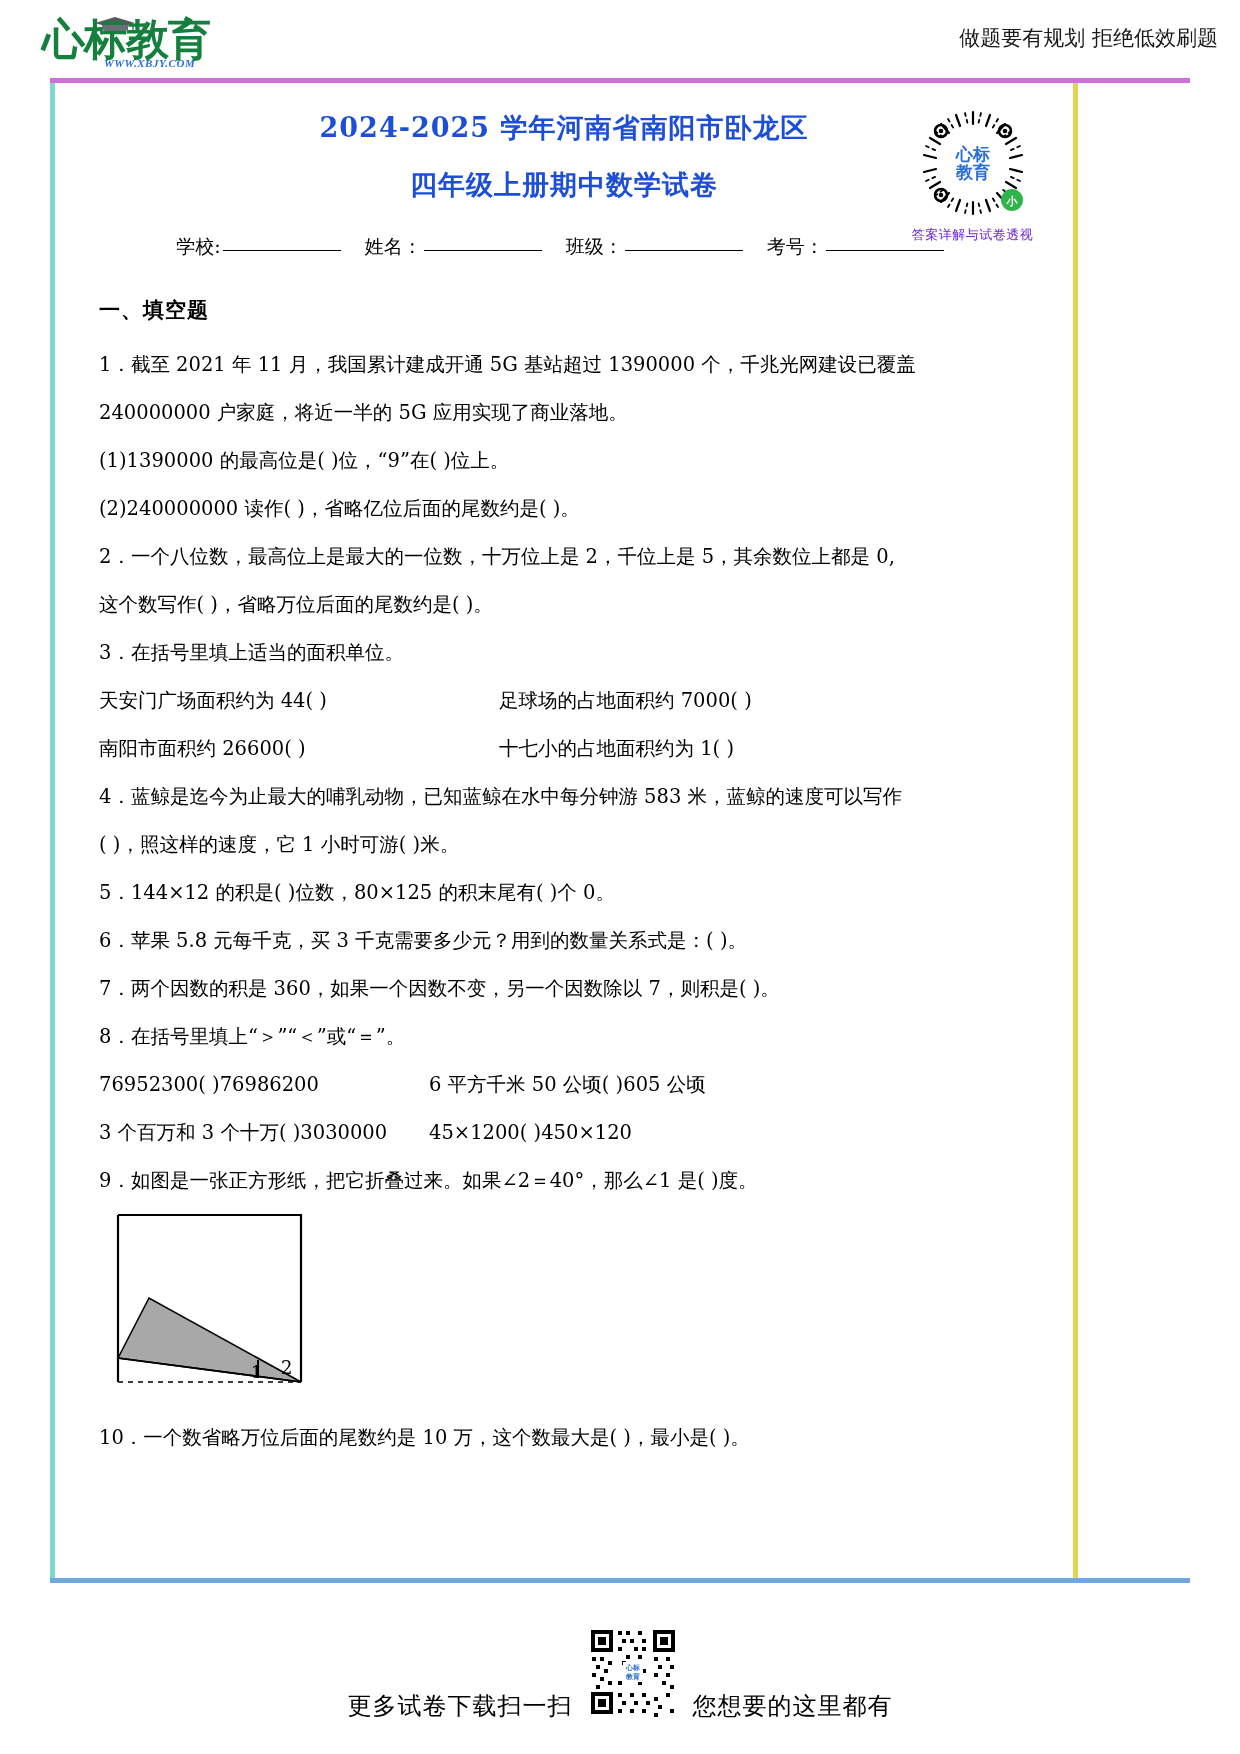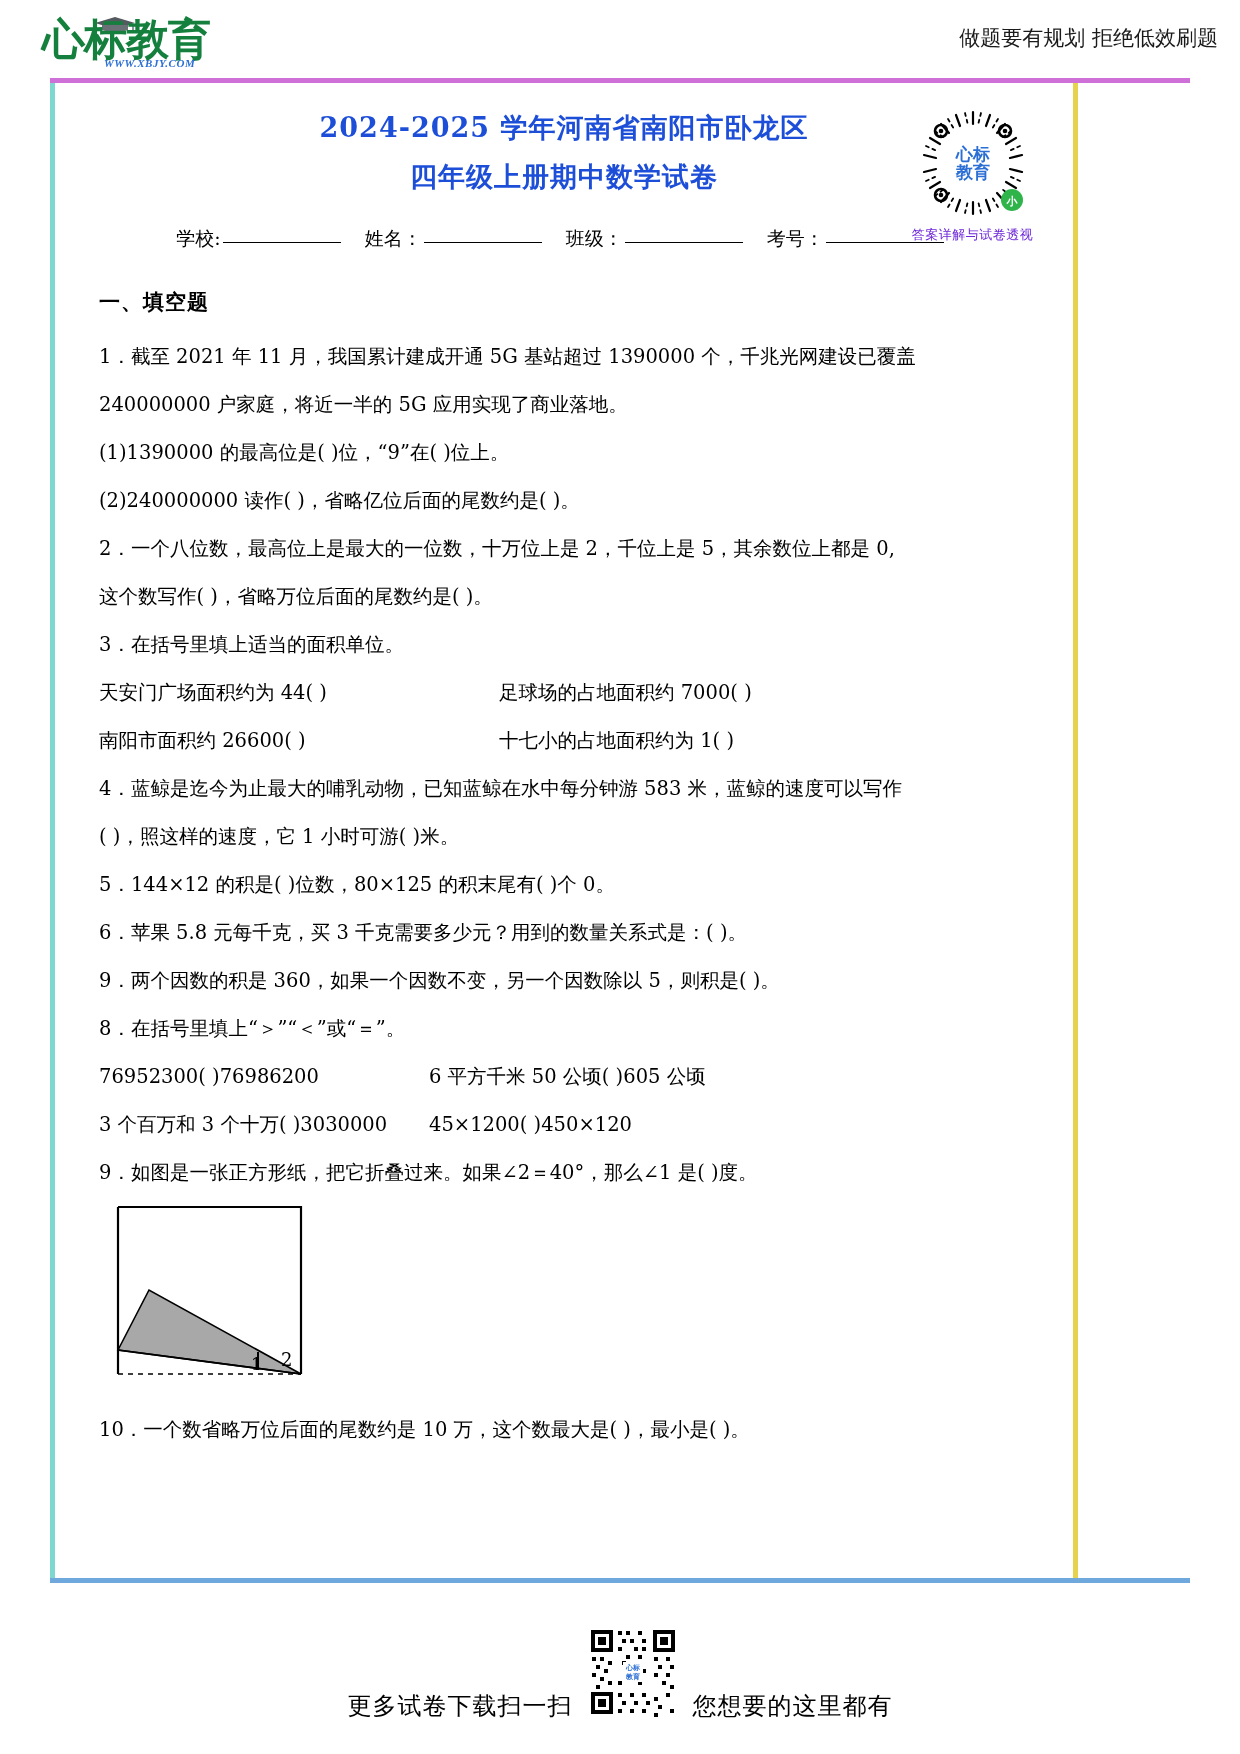--- a/index.html
+++ b/index.html
@@ -97,21 +97,21 @@
 
   .title-block { text-align: center; padding-top: 24px; }
   .title-line {
     font-family: "DejaVu Serif", serif;
     font-weight: bold;
     font-size: 27px;
     letter-spacing: 1px;
     color: #1d4ed8;
     line-height: 1.0;
   }
-  .title-line.second { margin-top: 22px; }
+  .title-line.second { margin-top: 30px; }
 
   .info-line {
     margin-top: 36px;
     text-align: center;
     font-size: 19px;
     font-family: "DejaVu Serif", serif;
     white-space: nowrap;
   }
   .info-line .fld { display: inline-block; }
   .info-line .blank {
@@ -314,21 +314,21 @@
     <div class="q cols">
       <span class="c1">南阳市面积约 26600(              )</span>
       <span class="c2">十七小的占地面积约为 1(              )</span>
     </div>
 
     <div class="q">4．蓝鲸是迄今为止最大的哺乳动物，已知蓝鲸在水中每分钟游 583 米，蓝鲸的速度可以写作</div>
     <div class="q">(             )，照这样的速度，它 1 小时可游(              )米。</div>
 
     <div class="q">5．144×12 的积是(            )位数，80×125 的积末尾有(           )个 0。</div>
     <div class="q">6．苹果 5.8 元每千克，买 3 千克需要多少元？用到的数量关系式是：(              )。</div>
-    <div class="q">9．两个因数的积是 360，如果一个因数不变，另一个因数除以 5，则积是(                )。</div>
+    <div class="q">7．两个因数的积是 360，如果一个因数不变，另一个因数除以 7，则积是(                )。</div>
 
     <div class="q">8．在括号里填上“＞”“＜”或“＝”。</div>
     <div class="q cols">
       <span class="ca">76952300(                 )76986200</span>
       <span class="cb">6 平方千米 50 公顷(              )605 公顷</span>
     </div>
     <div class="q cols">
       <span class="ca">3 个百万和 3 个十万(                 )3030000</span>
       <span class="cb">45×1200(                )450×120</span>
     </div>

